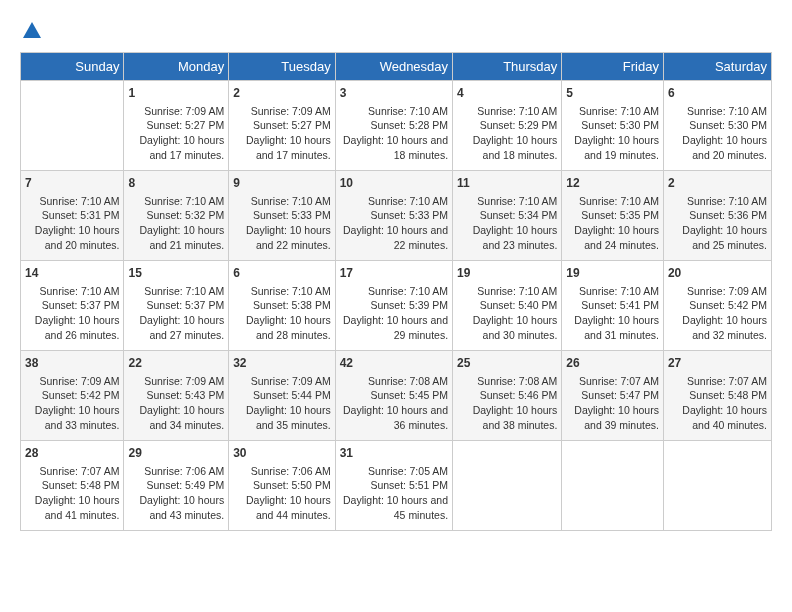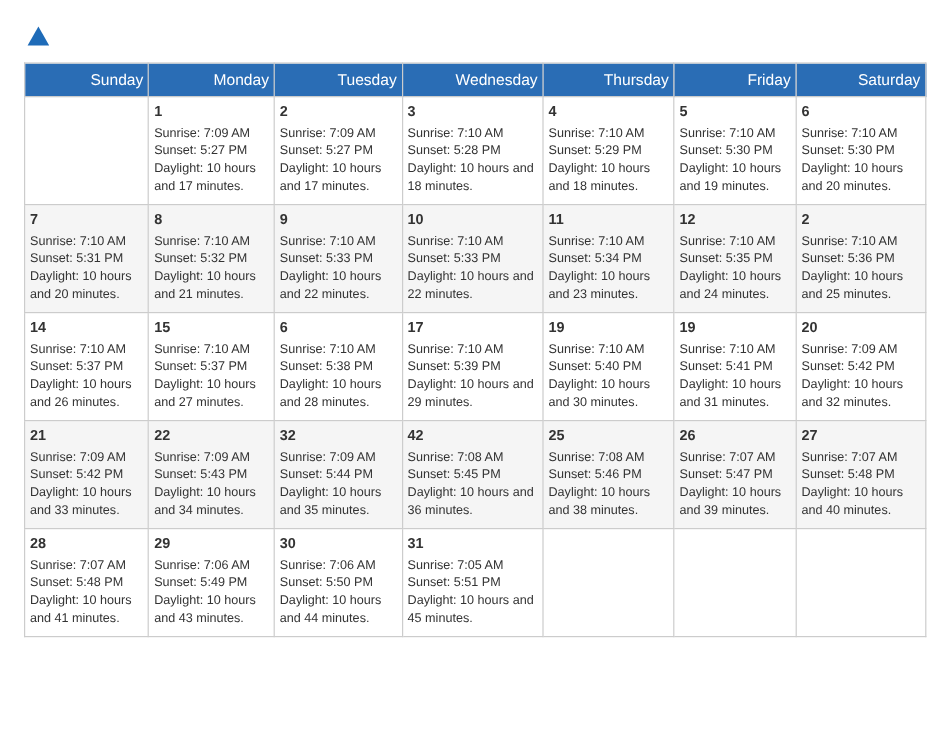--- a/index.html
+++ b/index.html
@@ -64,20 +64,21 @@
     }
     .day-num {
       font-weight: bold;
       font-size: 12px;
       display: block;
       margin-bottom: 2px;
     }
     .day-info {
       font-size: 10.5px;
       color: #333;
+      text-align: right;
     }
     .logo-row {
       display: flex;
       align-items: center;
     }
     .logo-text-general { color: #333; font-weight: bold; font-size: 20px; }
     .logo-text-blue { color: #1e6bb8; font-weight: bold; font-size: 20px; }
   </style>
 </head>
 <body>
@@ -193,21 +194,21 @@
           <span class="day-num">19</span>
           <div class="day-info">Sunrise: 7:10 AM<br>Sunset: 5:41 PM<br>Daylight: 10 hours and 31 minutes.</div>
         </td>
         <td>
           <span class="day-num">20</span>
           <div class="day-info">Sunrise: 7:09 AM<br>Sunset: 5:42 PM<br>Daylight: 10 hours and 32 minutes.</div>
         </td>
       </tr>
       <tr>
         <td>
-          <span class="day-num">21</span>
+          <span class="day-num">38</span>
           <div class="day-info">Sunrise: 7:09 AM<br>Sunset: 5:42 PM<br>Daylight: 10 hours and 33 minutes.</div>
         </td>
         <td>
           <span class="day-num">22</span>
           <div class="day-info">Sunrise: 7:09 AM<br>Sunset: 5:43 PM<br>Daylight: 10 hours and 34 minutes.</div>
         </td>
         <td>
           <span class="day-num">32</span>
           <div class="day-info">Sunrise: 7:09 AM<br>Sunset: 5:44 PM<br>Daylight: 10 hours and 35 minutes.</div>
         </td>

